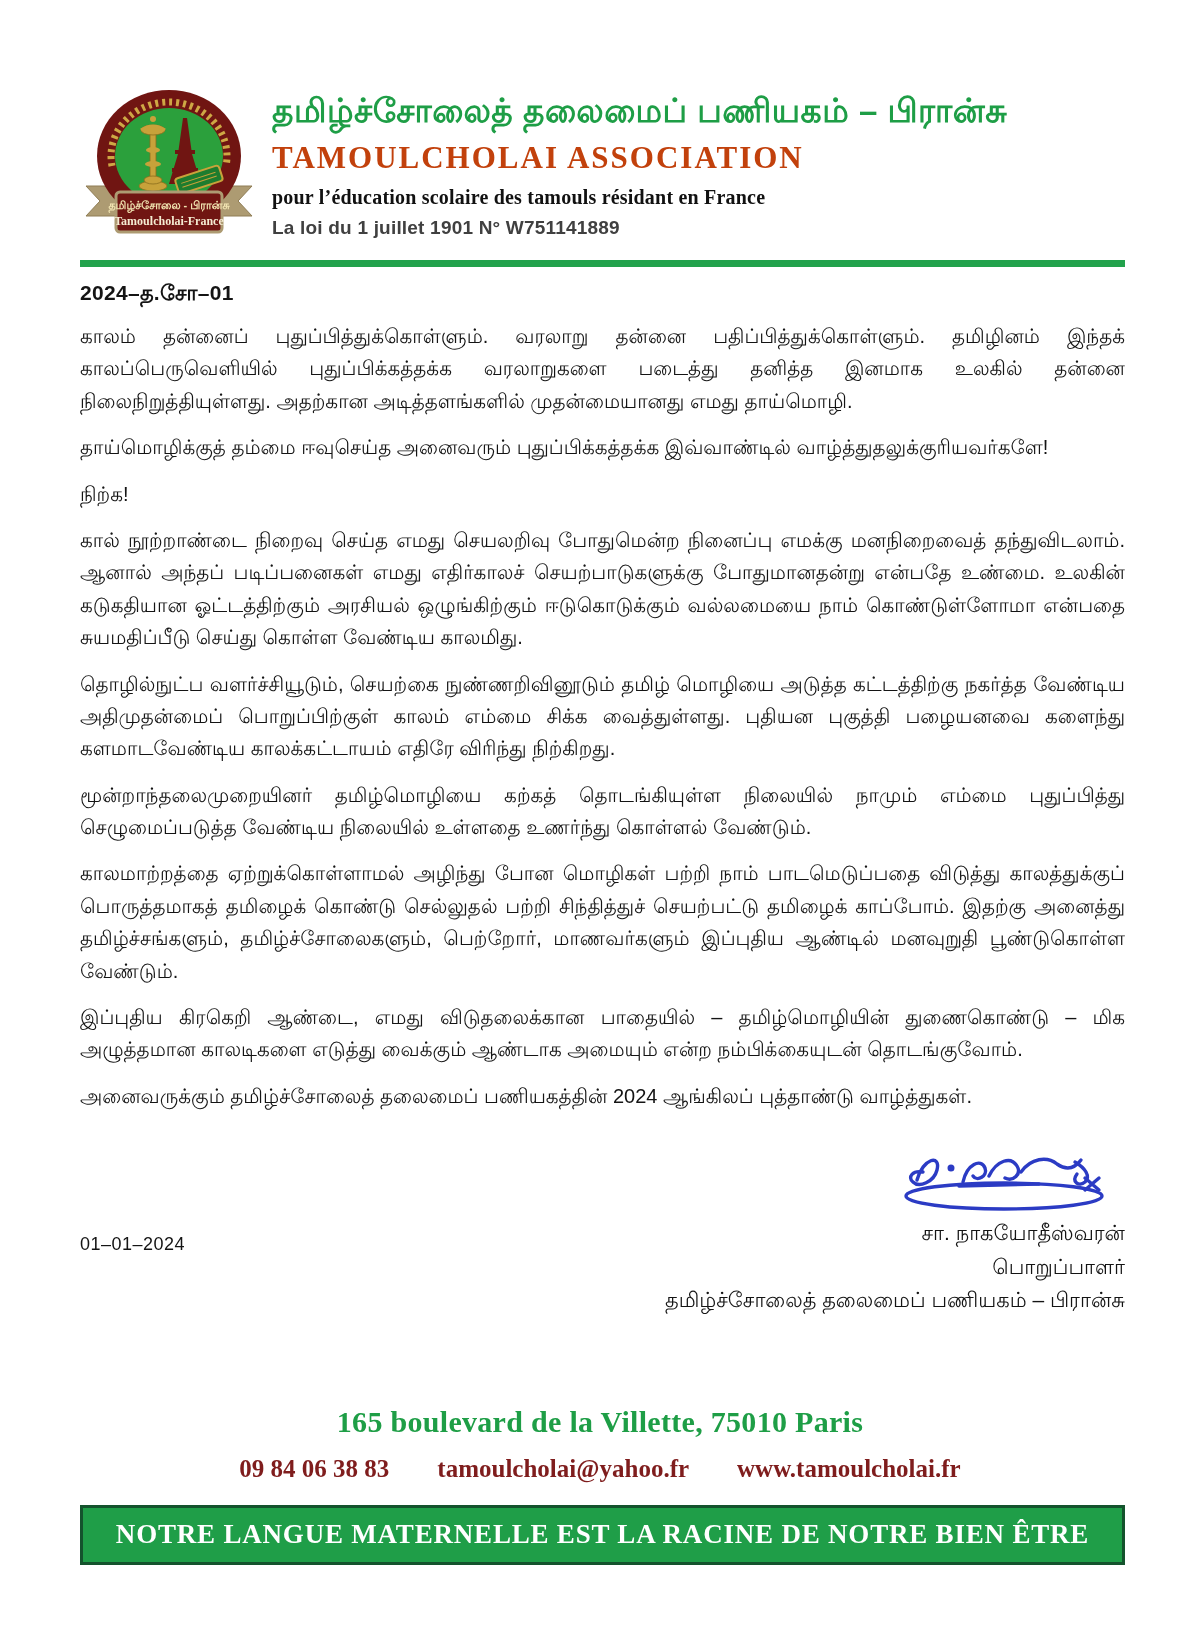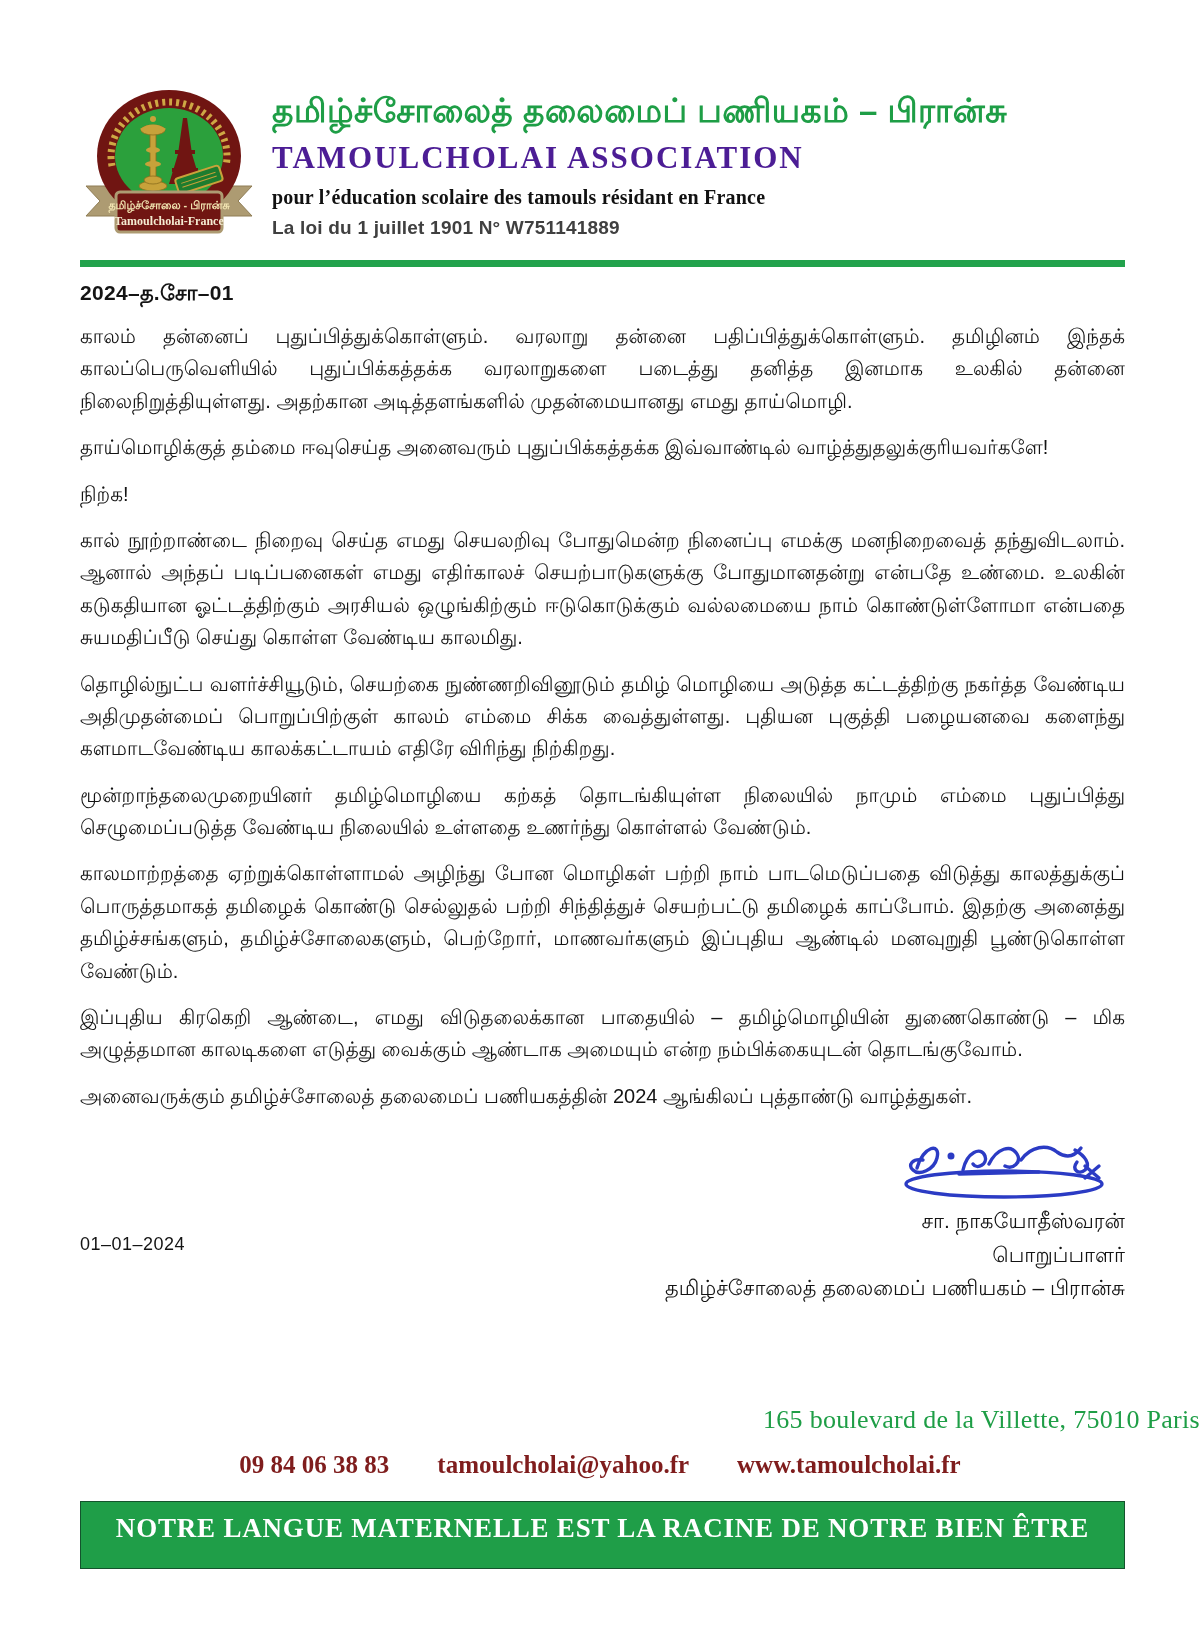--- a/index.html
+++ b/index.html
@@ -16,21 +16,21 @@
 
   
   .header { display:flex; align-items:flex-start; gap:14px; }
   .logo-wrap { width:178px; flex:0 0 178px; margin-top:2px; }
   .header-text { flex:1; padding-top:6px; }
   .tamil-title {
     color:#1E9E46; font-weight:bold; font-size:33px; line-height:1.15;
     letter-spacing:0.5px;
   }
   .org-name {
-    color:#4c1d95; font-weight:bold; font-size:31px; margin-top:10px;
+    color:#c2410c; font-weight:bold; font-size:31px; margin-top:10px;
     font-family:"Liberation Serif", serif; letter-spacing:2px;
   }
   .french-subtitle {
     color:#111111; font-weight:bold; font-size:20px; margin-top:10px;
     font-family:"Liberation Serif", serif; letter-spacing:0.2px;
   }
   .law-line {
     color:#404040; font-weight:bold; font-size:19px; margin-top:8px;
     letter-spacing:0.2px;
   }
@@ -44,43 +44,43 @@
     letter-spacing:0.3px;
   }
   .body-text { margin-top:12px; }
   .body-text p {
     font-size:20px; line-height:1.62; text-align:justify; margin-bottom:14px;
   }
   .body-text p.short { text-align:left; }
 
   
   .sign-block { position:relative; margin-top:6px; min-height:185px; }
-  .sign-right { position:absolute; right:0; top:4px; text-align:right; }
+  .sign-right { position:absolute; right:0; top:16px; text-align:right; }
   .sign-svg { display:block; margin-left:auto; margin-right:6px; }
   .sign-name { font-size:21px; margin-top:2px; line-height:1.6; }
   .sign-role { font-size:21px; line-height:1.6; }
   .sign-org  { font-size:21px; line-height:1.6; }
   .date-line { position:absolute; left:0; top:108px; font-size:18px; letter-spacing:0.5px; }
 
   
   .footer { position:absolute; left:0; right:0; top:1405px; }
   .address-line {
-    text-align:right; color:#1E9E46; font-weight:normal; font-size:26px;
+    text-align:center; color:#1E9E46; font-weight:bold; font-size:30px;
     font-family:"Liberation Serif", serif; letter-spacing:0.3px;
   }
   .contact-line {
     display:flex; justify-content:center; gap:48px; margin-top:16px;
     color:#7f1d1d; font-weight:bold; font-size:25px;
     font-family:"Liberation Serif", serif;
   }
   .banner {
     margin:22px 75px 0 80px; background:#1F9E48; color:#ffffff;
     text-align:center; font-weight:bold; font-size:27px;
     font-family:"Liberation Serif", serif; letter-spacing:0.8px;
-    padding:11px 0 24px 0; border:1px solid #14532d;
+    padding:11px 0 12px 0; border:3px solid #14532d;
   }
 </style>
 </head>
 <body>
 
 <div class="page">
   <div class="content">
 
     <div class="header">
 

